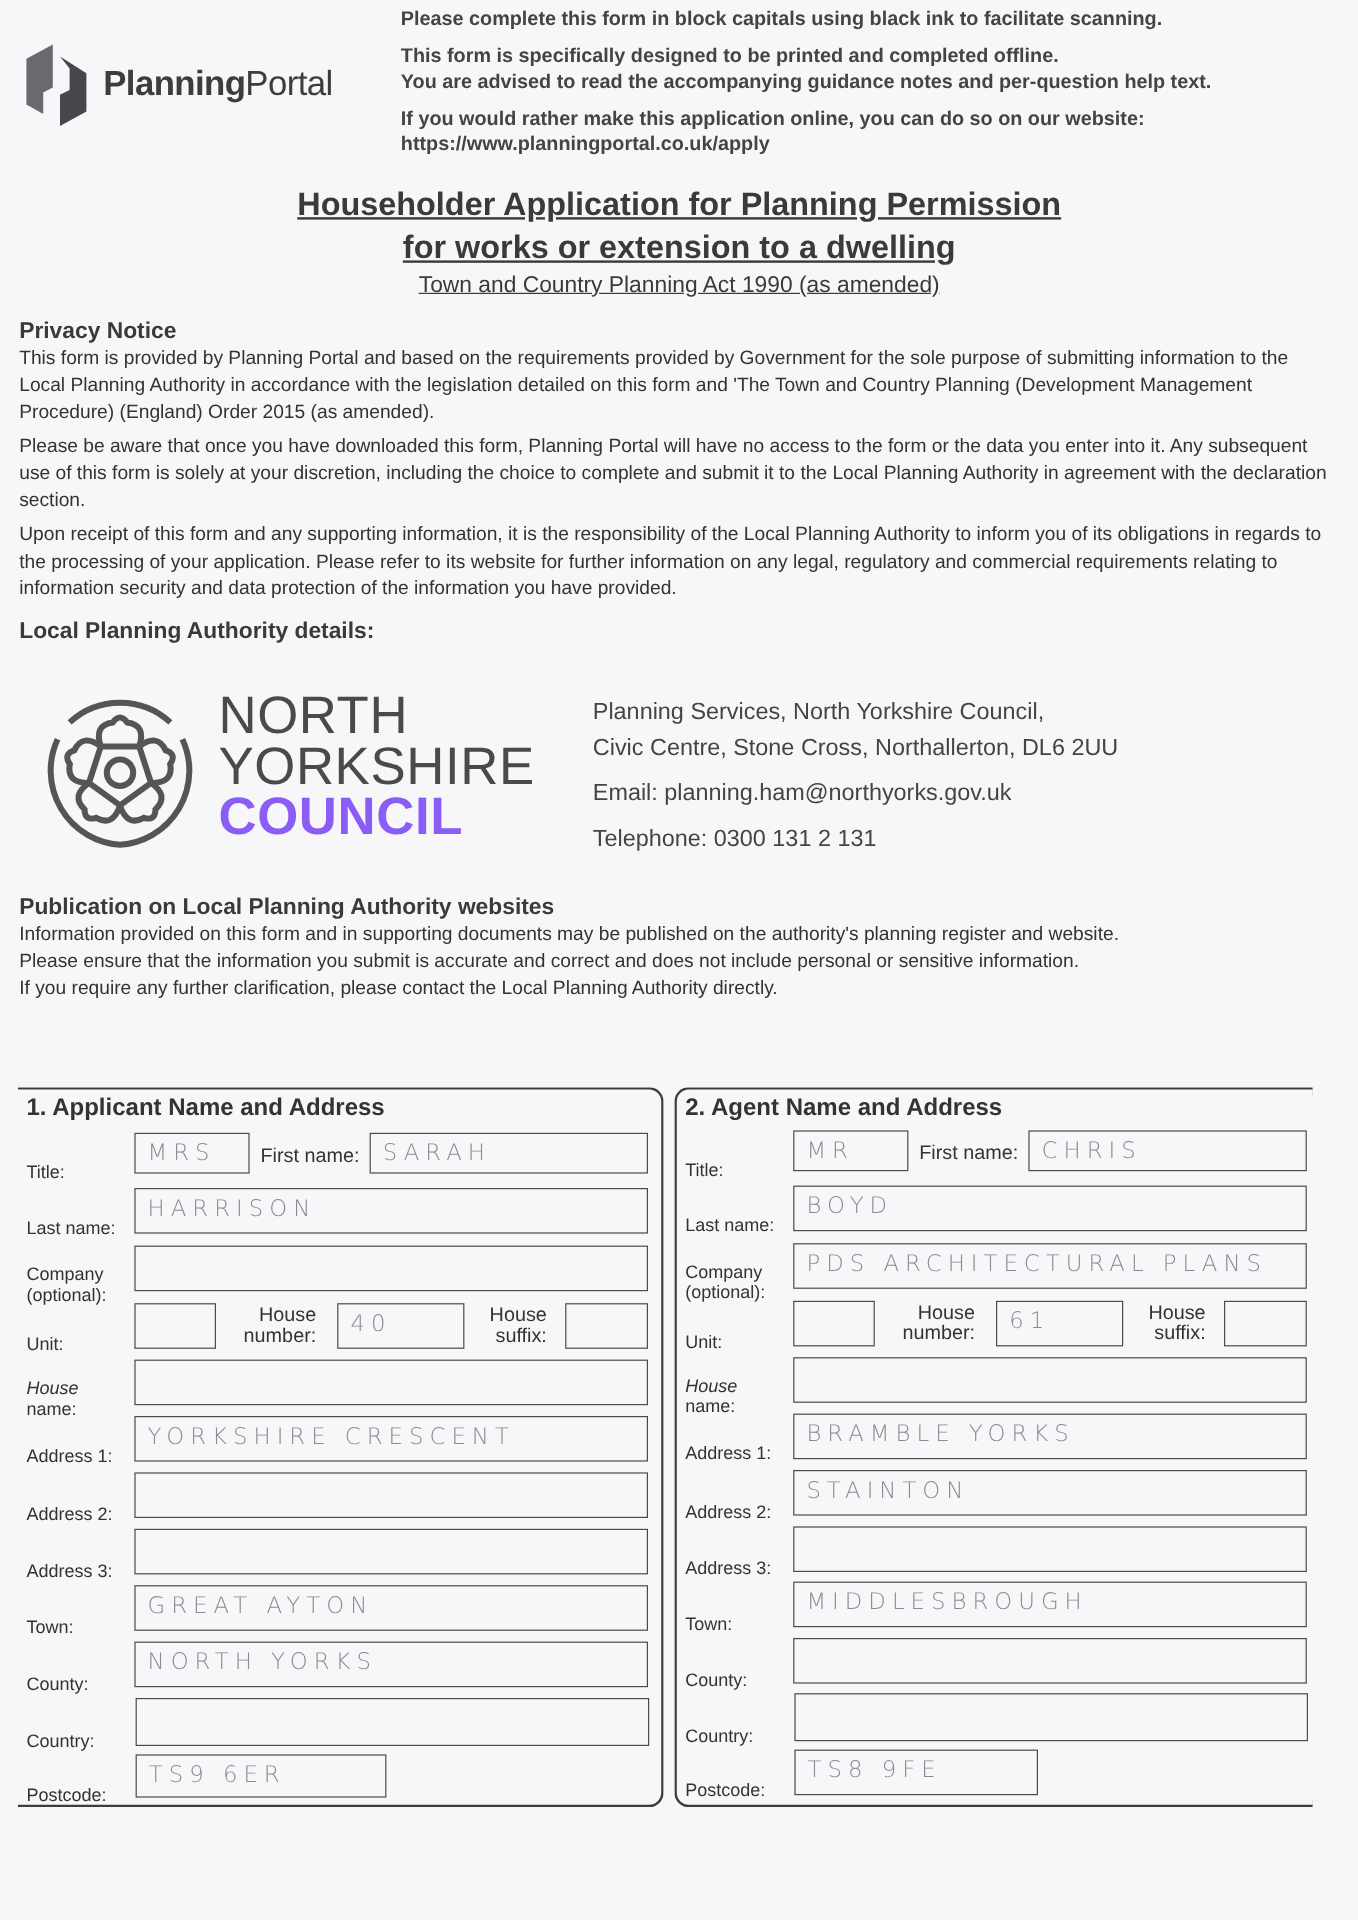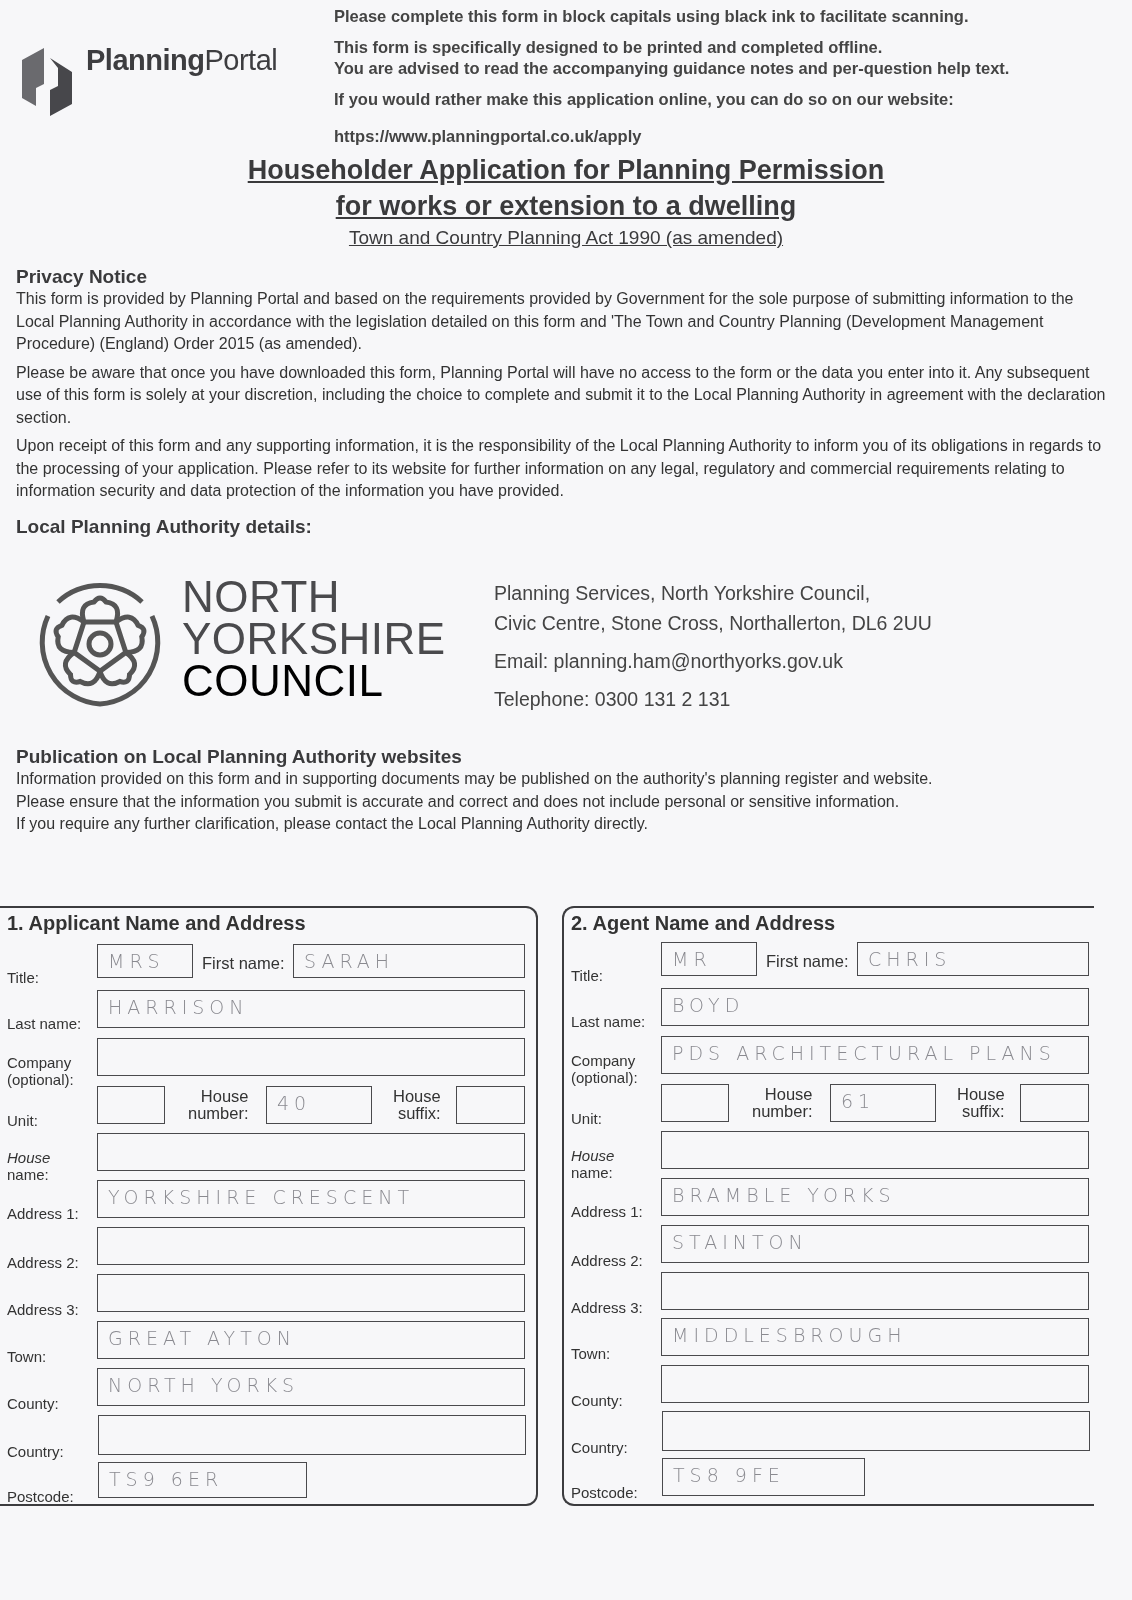--- a/index.html
+++ b/index.html
@@ -2,42 +2,42 @@
 <html><head>
 <meta charset="utf-8">
 <style>
   html, body { margin: 0; padding: 0; }
   body {
     width: 1132px; height: 1600px; background: #f7f7f9; position: relative; overflow: hidden;
     font-family: "Liberation Sans", sans-serif; color: #3a3a3c;
   }
   .abs { position: absolute; }
   
-  .logo { left: 18px; top: 44px; width: 290px; height: 80px; display: flex; align-items: flex-start; }
+  .logo { left: 18px; top: 30px; width: 290px; height: 80px; display: flex; align-items: center; }
   .logo svg { width: 58px; height: 74px; margin-right: 10px; }
   .logo-text { font-size: 29px; color: #3d3d40; letter-spacing: -0.5px; }
   .logo-text b { font-weight: bold; }
   .notes { left: 334px; top: 6px; width: 780px; font-weight: bold; font-size: 16.5px; line-height: 21px; color: #444; }
   .notes p { margin: 0 0 10px 0; }
   .title { left: 0; width: 1132px; top: 152px; text-align: center; text-decoration: underline; }
   .title h1 { margin: 0; font-size: 27px; line-height: 36px; font-weight: bold; color: #3a3a3c; }
   .title .sub { font-size: 19px; line-height: 28px; color: #3a3a3c; }
   h2.sec { margin: 0; font-size: 19px; font-weight: bold; color: #3a3a3c; }
   .para { font-size: 16px; line-height: 22.5px; margin: 0 0 6px 0; color: #333; }
   .privacy { left: 16px; top: 266px; width: 1100px; }
   .lpa-head { left: 16px; top: 516px; }
   .nyc-logo { left: 30px; top: 572px; width: 430px; height: 140px; }
   .nyc-words { position: absolute; left: 152px; top: 4px; font-size: 44px; line-height: 42px; color: #4a4a4d; letter-spacing: 0.5px; }
   .nyc-words div:nth-child(1), .nyc-words div:nth-child(2) { font-weight: normal; }
   .lpa-info { left: 494px; top: 578px; font-size: 19.5px; line-height: 30px; color: #444; }
   .lpa-info .gap { height: 8px; }
   .pub { left: 16px; top: 746px; width: 1100px; }
   
   .panel { top: 906px; height: 596px; border: 2.5px solid #3c3c3f; border-radius: 10px; background: transparent; }
-  .panel.left { left: 0; width: 536px; border-left: none; border-radius: 0 12px 12px 0; }
+  .panel.left { left: 15px; width: 536px; border-left: none; border-radius: 0 12px 12px 0; }
   .panel.right { left: 562px; width: 530px; border-right: none; border-radius: 12px 0 0 12px; }
   .panel-title { position: absolute; left: 7px; top: 4px; font-size: 20px; font-weight: bold; color: #333; }
   .row { position: absolute; left: 0; right: 0; height: 40px; }
   .lbl { position: absolute; left: 7px; font-size: 15px; color: #333; line-height: 17px; margin-top: 14px; }
   .lbl.one { top: 11px; }
   .lbl.two { top: 2px; }
   .box { position: absolute; border: 1.5px solid #4a4a4d; height: 34px; background: transparent; box-sizing: border-box; }
   .hw { font-family: "DejaVu Sans", sans-serif; font-weight: 200; color: #8a8a90; font-size: 19px; letter-spacing: 5px; padding-left: 10px; line-height: 32px; white-space: nowrap; overflow: hidden; }
   .inner-lbl { position: absolute; font-size: 16.5px; color: #333; line-height: 17px; text-align: right; }
   .ital { font-style: italic; }
@@ -50,21 +50,21 @@
     <polygon points="4,16 26,4 26,40 18,44 18,62 4,54" fill="#6a6a6e"></polygon>
     <polygon points="32,14 54,28 54,60 32,72 32,46 40,42 40,24" fill="#47474b"></polygon>
   </svg>
   <span class="logo-text"><b>Planning</b><span>Portal</span></span>
 </div>
 
 <div class="abs notes">
   <p>Please complete this form in block capitals using black ink to facilitate scanning.</p>
   <p style="margin-bottom:0">This form is specifically designed to be printed and completed offline.</p>
   <p>You are advised to read the accompanying guidance notes and per-question help text.</p>
-  <p style="margin-bottom:16px">If you would rather make this application online, you can do so on our website:</p>
+  <p style="margin-bottom:0">If you would rather make this application online, you can do so on our website:</p>
   <p>https://www.planningportal.co.uk/apply</p>
 </div>
 
 <div class="abs title">
   <h1>Householder Application for Planning Permission</h1>
   <h1>for works or extension to a dwelling</h1>
   <div class="sub">Town and Country Planning Act 1990 (as amended)</div>
 </div>
 
 <div class="abs privacy">
@@ -87,21 +87,21 @@
         </g>
       <use href="#petal" transform="rotate(72)"></use>
       <use href="#petal" transform="rotate(144)"></use>
       <use href="#petal" transform="rotate(216)"></use>
       <use href="#petal" transform="rotate(288)"></use>
     </g>
   </svg>
   <div class="nyc-words">
     <div>NORTH</div>
     <div>YORKSHIRE</div>
-    <div style="font-weight:400;color:#000000">COUNCIL</div>
+    <div style="font-weight:700;color:#8b5cf6">COUNCIL</div>
   </div>
 </div>
 
 <div class="abs lpa-info">
   <div>Planning Services, North Yorkshire Council,</div>
   <div>Civic Centre, Stone Cross, Northallerton, DL6 2UU</div>
   <div class="gap"></div>
   <div>Email: planning.ham@northyorks.gov.uk</div>
   <div class="gap"></div>
   <div>Telephone: 0300 131 2 131</div>

